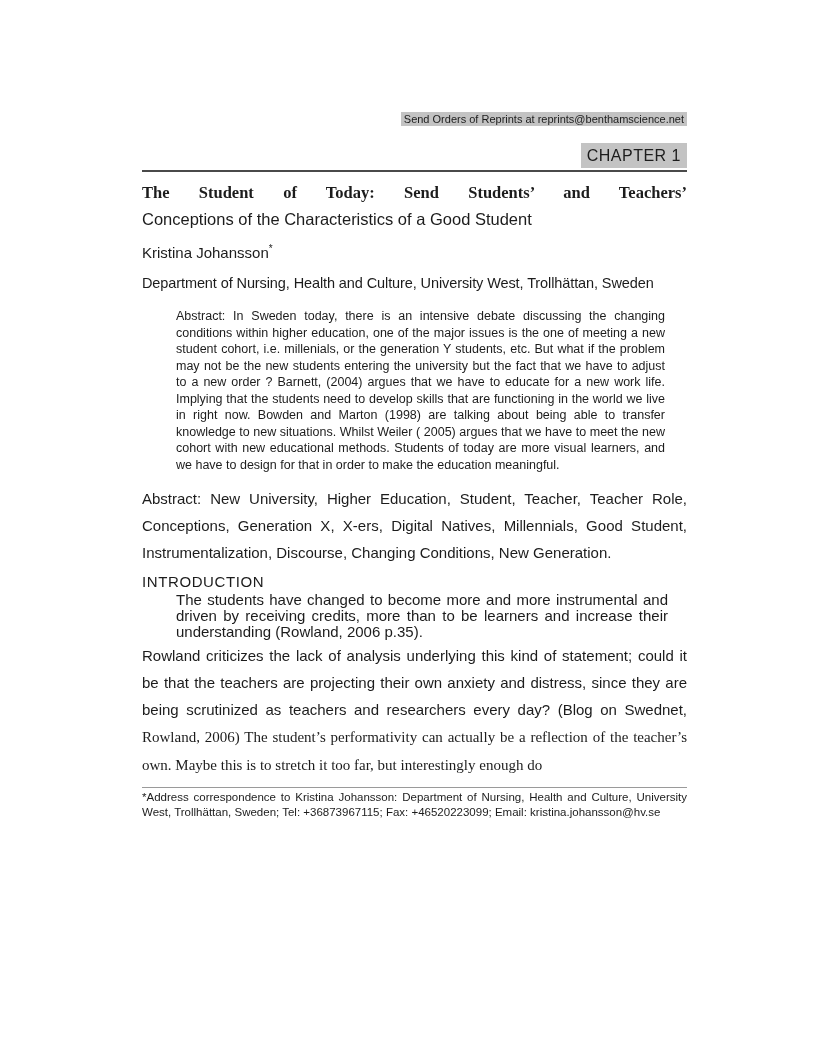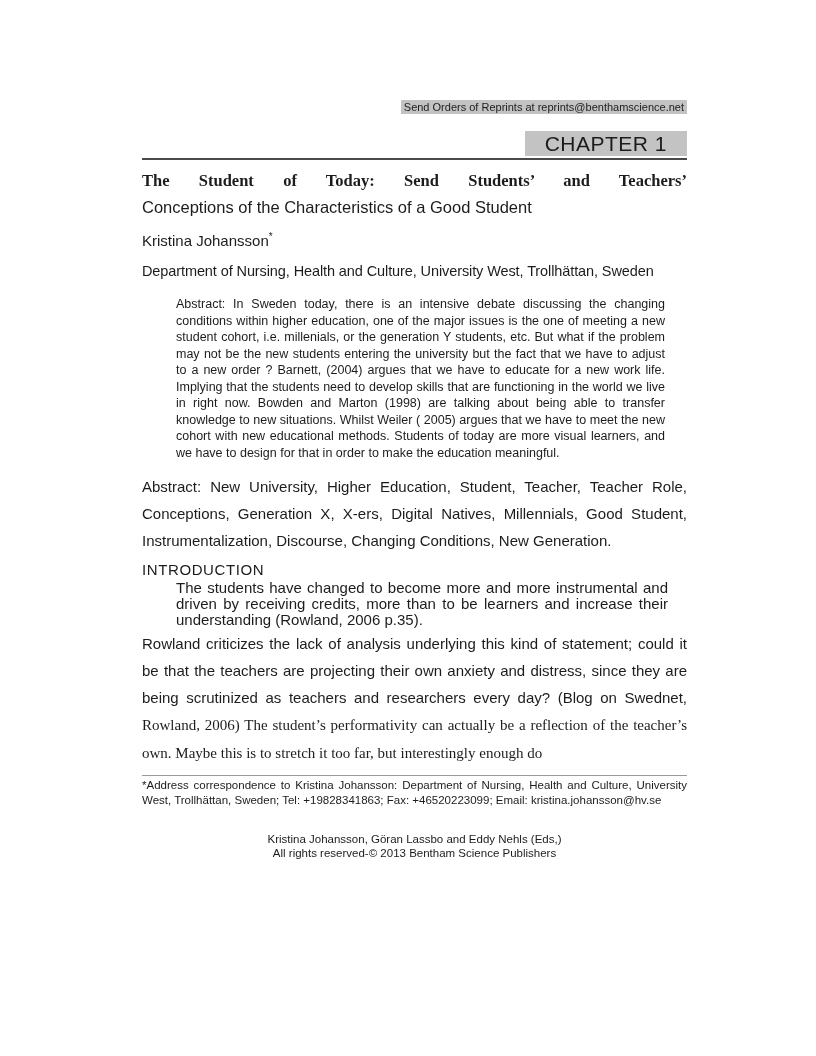--- a/index.html
+++ b/index.html
@@ -9,36 +9,36 @@
     width: 816px;
     height: 1056px;
     background: #ffffff;
     overflow: hidden;
     font-family: "Liberation Sans", sans-serif;
     color: #1c1c1c;
   }
   .content {
     position: absolute;
     left: 142px;
-    top: 100px;
+    top: 112px;
     width: 545px;
   }
 
   
   .hdr-line1 { text-align: right; font-size: 11px; line-height: 14px; }
   .hdr-line1 .hl { background: var(--highlight, #c3c3c3); padding: 1px 3px; }
   .hdr-line2 { text-align: right; font-size: 11px; line-height: 14px; margin-top: 3px; }
   .hdr-line2 .pgnum { display: inline-block; margin-left: 18px; }
   .chapter-row { text-align: right; margin-top: 17px; }
   .chapter-box {
     display: inline-block;
     background: var(--highlight, #c3c3c3);
-    font-size: 21px;
+    font-size: 16px;
     line-height: 25px;
-    padding: 0 20px;
+    padding: 0 6px;
     letter-spacing: 0.5px;
   }
   .header-rule { border-top: 2px solid #4a4a4a; margin-top: 2px; }
 
   
   .title-block { margin-top: 8px; font-size: 16.5px; line-height: 26px; }
   .title-line1 {
     font-family: "Liberation Serif", serif;
     font-weight: bold;
     text-align: justify;
@@ -132,21 +132,17 @@
     <h2 class="section-heading">INTRODUCTION</h2>
 
     <p class="quote">The students have changed to become more and more instrumental and driven by receiving credits, more than to be learners and increase their understanding (Rowland, 2006 p.35).</p>
 
     <p class="body-par">
       <span class="seg-sans">Rowland criticizes the lack of analysis underlying this kind of statement; could it be that the teachers are projecting their own anxiety and distress, since they are being scrutinized as teachers and researchers every day? (Blog on Swednet,</span>
       <span class="seg-serif">Rowland, 2006) The student’s performativity can actually be a reflection of the teacher’s own. Maybe this is to stretch it too far, but interestingly enough do</span>
     </p>
 
     <div class="footnote-rule"></div>
-    <p class="footnote">*Address correspondence to Kristina Johansson: Department of Nursing, Health and Culture, University West, Trollhättan, Sweden; Tel: +19828341863; Fax: +46520223099; Email: kristina.johansson@hv.se</p>
+    <p class="footnote">*Address correspondence to Kristina Johansson: Department of Nursing, Health and Culture, University West, Trollhättan, Sweden; Tel: +36873967115; Fax: +46520223099; Email: kristina.johansson@hv.se</p>
 
-    <div class="credits">
-      <div>Kristina Johansson, Göran Lassbo and Eddy Nehls (Eds,)</div>
-      <div>All rights reserved-© 2013 Bentham Science Publishers</div>
-    </div>
 
   </div>
 </div>
 
 </body></html>

